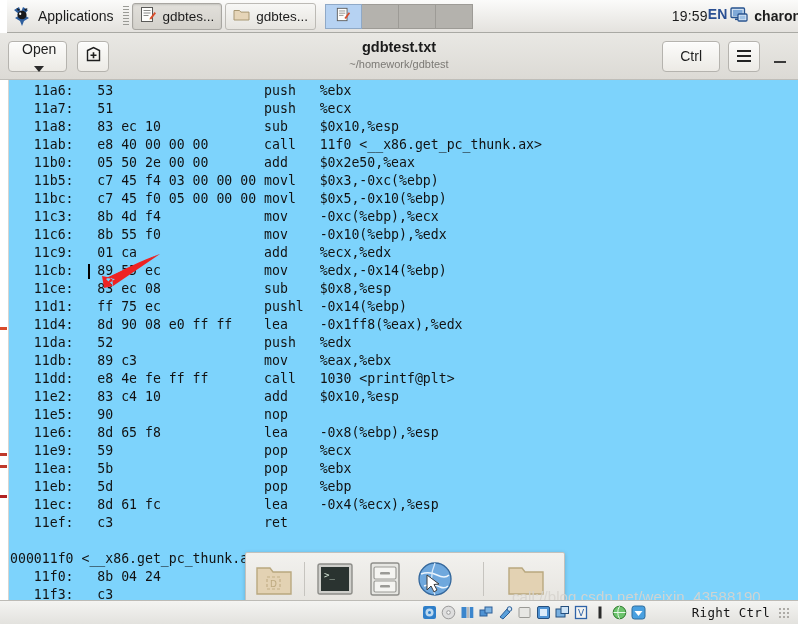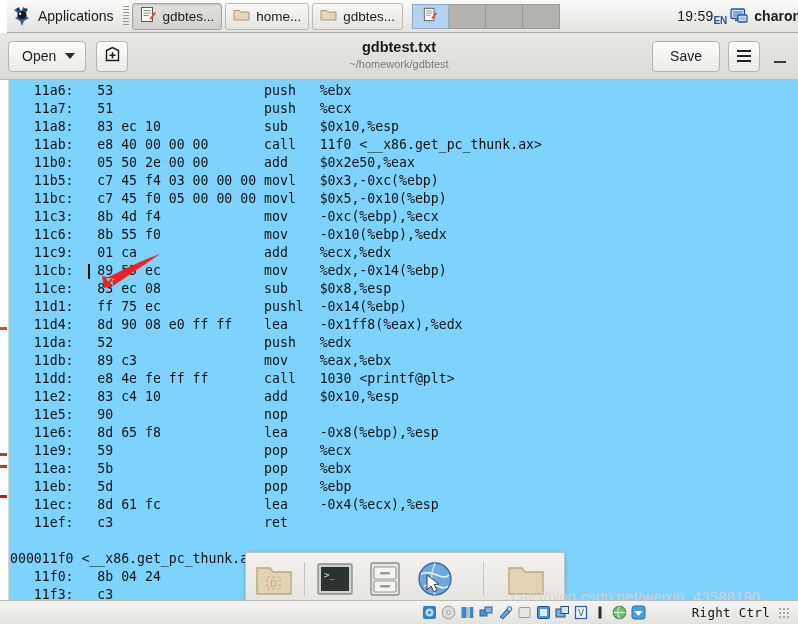--- a/index.html
+++ b/index.html
@@ -53,22 +53,22 @@
     width: 37px; height: 25px;
     background: #b4b2ad;
     border: 1px solid #9d9b96;
     border-left: none;
   }
   .ws-cell:first-child { border-left: 1px solid #9d9b96; }
   .ws-cell.active { background: #b6d2f2; border-color: #8fa9c7; }
 
   #clock { margin-left: auto; font-size: 14px; padding-right: 0; letter-spacing: .2px; }
   .lang-ind {
-    display: flex; align-items: flex-end; gap: 3px;
-    font-size: 10px; font-weight: bold; color: #2a4f92;
+    display: flex; align-items: flex-start; gap: 3px;
+    font-size: 14px; font-weight: bold; color: #2a4f92;
     padding-right: 5px;
   }
   #userlabel { font-size: 14px; padding-right: 4px; font-weight: bold; }
 
   
   #gedit-window {
     position: absolute; left: 0; top: 33px;
     width: 798px; height: 591px;
     background: #fff;
   }
@@ -80,20 +80,21 @@
     display: flex; align-items: center;
     padding: 0 8px;
   }
   .hb-btn {
     display: flex; align-items: center; justify-content: center;
     height: 31px; border: 1px solid #b5b3ae; border-radius: 4px;
     background: linear-gradient(#fcfcfb, #eceae5);
     box-shadow: 0 1px 0 rgba(255,255,255,.7) inset;
     font-size: 14px; color: #1f1f1f;
     cursor: default;
+    flex-direction: column;
   }
   #open-btn { padding: 0 10px 0 13px; gap: 9px; }
   .caret { width: 0; height: 0; border-left: 5px solid transparent; border-right: 5px solid transparent; border-top: 6px solid #2b2b2b; }
   #newdoc-btn { width: 32px; margin-left: 10px; }
   #save-btn { padding: 0 17px; }
   #menu-btn { width: 32px; margin-left: 8px; }
   .burger { display: flex; flex-direction: column; gap: 3px; }
   .burger i { display: block; width: 14px; height: 2.2px; background: #242424; }
 
   #titlebox {
@@ -213,28 +214,20 @@
       <svg width="17" height="17" viewBox="0 0 17 17">
         <rect x="1.5" y="1.5" width="11" height="14" fill="#fdfdfb" stroke="#5a5a58" stroke-width="1"></rect>
         <path d="M3.5 4.5h7M3.5 7h7M3.5 9.5h5" stroke="#8a8a88" stroke-width="1"></path>
         <path d="M9.5 12.5 L14.5 6 L16 7.2 L11.2 13.6 Z" fill="#d94d2a"></path>
         <path d="M9.5 12.5 L11.2 13.6 L9.1 14.3 Z" fill="#f0dcae"></path>
       </svg>
     </span>
     <span class="lbl">gdbtes...</span>
   </div>
 
-  <div class="task-btn">
-    <span>
-      <svg width="17" height="15" viewBox="0 0 17 15">
-        <path d="M1 3.5h5.5l1.4 1.6H16V13H1Z" fill="#e6d5b8" stroke="#a89772" stroke-width="1"></path>
-      </svg>
-    </span>
-    <span class="lbl">home...</span>
-  </div>
 
   <div class="task-btn">
     <span>
       <svg width="17" height="15" viewBox="0 0 17 15">
         <path d="M1 3.5h5.5l1.4 1.6H16V13H1Z" fill="#e6d5b8" stroke="#a89772" stroke-width="1"></path>
       </svg>
     </span>
     <span class="lbl">gdbtes...</span>
   </div>
 
@@ -289,21 +282,21 @@
         </svg>
       </span>
     </div>
 
     <div id="titlebox">
       <div id="win-title">gdbtest.txt</div>
       <div id="win-subtitle">~/homework/gdbtest</div>
     </div>
 
     <div class="hb-btn" id="save-btn" style="margin-left:auto">
-      <span>Save</span>
+      <span>Ctrl</span>
     </div>
 
     <div class="hb-btn" id="menu-btn">
       <span class="burger">
         <i></i>
           <i></i>
           <i></i>
       </span>
     </div>
 

